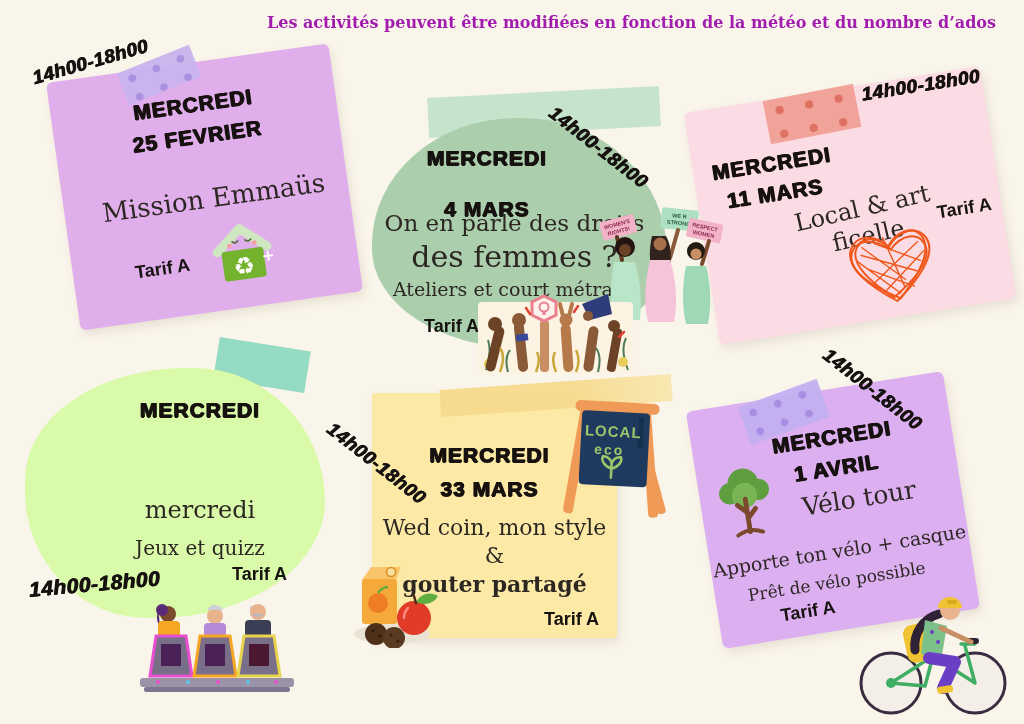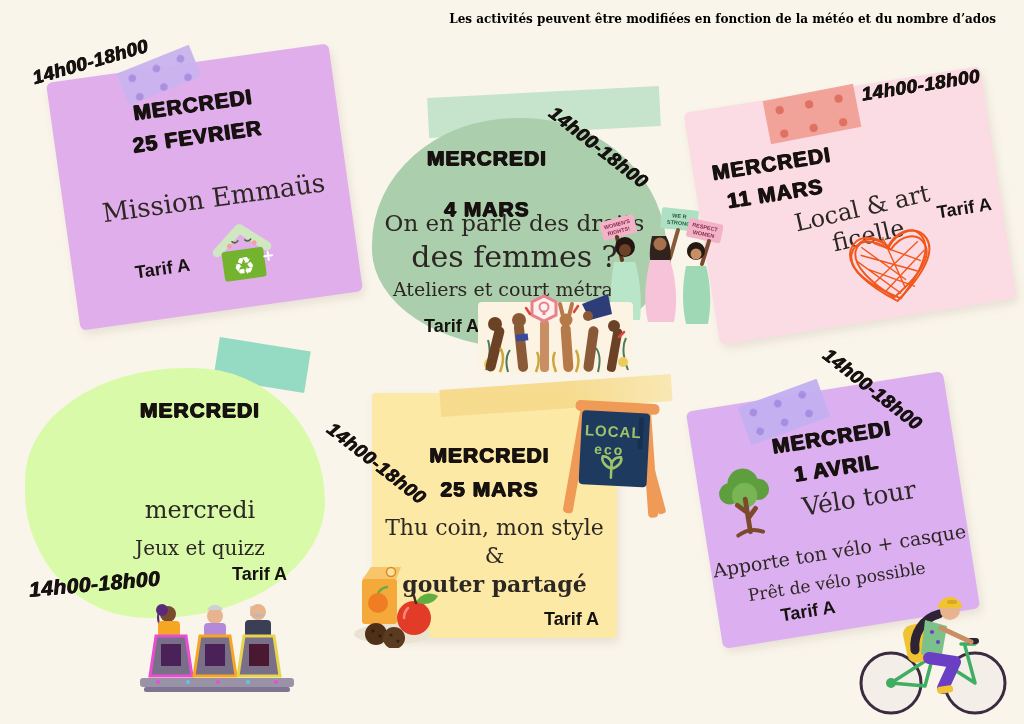--- a/index.html
+++ b/index.html
@@ -1,22 +1,22 @@
 <!DOCTYPE html>
 <html><head>
 <meta charset="utf-8">
 <style>
   html,body{margin:0;padding:0;}
   body{background:#FAF5EB;font-family:"Liberation Sans",sans-serif;}
   #poster{position:relative;width:1024px;height:724px;background:#FAF5EB;overflow:hidden;}
 
   
   .header{position:absolute;top:10px;right:28px;text-align:right;z-index:8;
-          font-family:"DejaVu Serif",serif;font-weight:bold;font-size:12px;
-          color:#000000;line-height:1.6;}
+          font-family:"DejaVu Serif",serif;font-weight:bold;font-size:16px;
+          color:#a21caf;line-height:1.6;}
 
   
   .note{position:absolute;border-radius:6px;box-shadow:2px 5px 10px rgba(80,50,20,.10);z-index:2;}
   .n1{left:62px;top:62px;width:285px;height:250px;background:#E0AEEB;transform:rotate(-8deg);}
   .n2{left:372px;top:118px;width:295px;height:230px;background:#ABCEAC;
       border-radius:50% 50% 48% 52% / 56% 60% 42% 44%;box-shadow:none;}
   .n3{left:700px;top:88px;width:300px;height:235px;background:#FBDCE4;transform:rotate(-9deg);}
   .n4{left:25px;top:368px;width:300px;height:250px;background:#D9FBA9;
       border-radius:55% 45% 58% 42% / 46% 55% 48% 52%;box-shadow:none;}
   .n5{left:372px;top:393px;width:245px;height:245px;background:#FCE9A6;border-radius:3px;}
@@ -208,22 +208,22 @@
     <rect x="6" y="91" width="146" height="5" rx="2" fill="#7E7690"></rect>
     <circle cx="20" cy="86" r="2" fill="#E84FD0"></circle>
       <circle cx="50" cy="86" r="2" fill="#5AC8E8"></circle>
     <circle cx="80" cy="86" r="2" fill="#E84FD0"></circle>
       <circle cx="110" cy="86" r="2" fill="#5AC8E8"></circle>
     <circle cx="138" cy="86" r="2" fill="#E84FD0"></circle>
   </svg>
 
   <div class="note n5">
     <div class="day" style="left:10px;top:50px;width:215px;">MERCREDI</div>
-    <div class="day" style="left:10px;top:84px;width:215px;">25 MARS</div>
-    <div class="serif" style="left:0;top:122px;width:245px;font-size:22px;">Thu coin, mon style</div>
+    <div class="day" style="left:10px;top:84px;width:215px;">33 MARS</div>
+    <div class="serif" style="left:0;top:122px;width:245px;font-size:22px;">Wed coin, mon style</div>
     <div class="serif" style="left:0;top:150px;width:245px;font-size:22px;">&amp;</div>
     <div class="serif" style="left:0;top:178px;width:245px;font-size:22px;font-weight:bold;">gouter partagé</div>
     <div class="tariff" style="right:18px;bottom:8px;">Tarif A</div>
   </div>
 
   <svg class="illus" style="left:565px;top:390px;transform:rotate(3deg);" width="105" height="132" viewBox="0 0 105 132">
     <rect x="86" y="55" width="8" height="68" rx="3" fill="#EF9B57" transform="rotate(-18 90 89)"></rect>
     <rect x="7" y="18" width="10" height="108" rx="4" fill="#EF9B57" transform="rotate(7 12 72)"></rect>
     <rect x="80" y="18" width="10" height="108" rx="4" fill="#EF9B57" transform="rotate(-7 85 72)"></rect>
     <rect x="8" y="12" width="84" height="11" rx="5" fill="#EF9B57"></rect>

